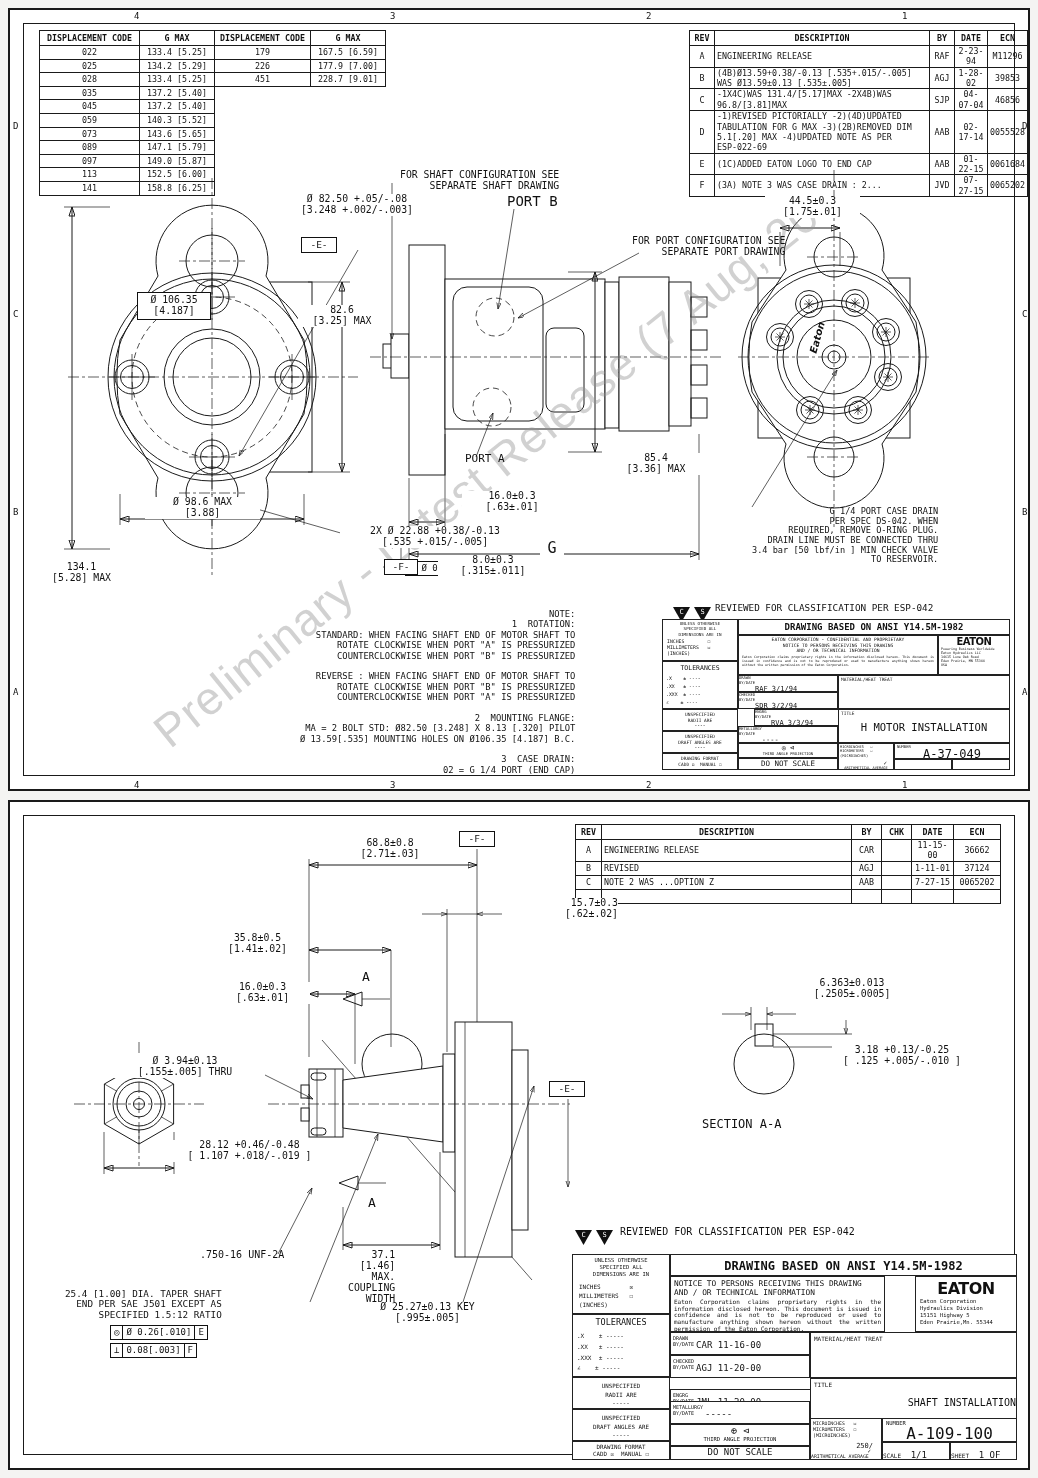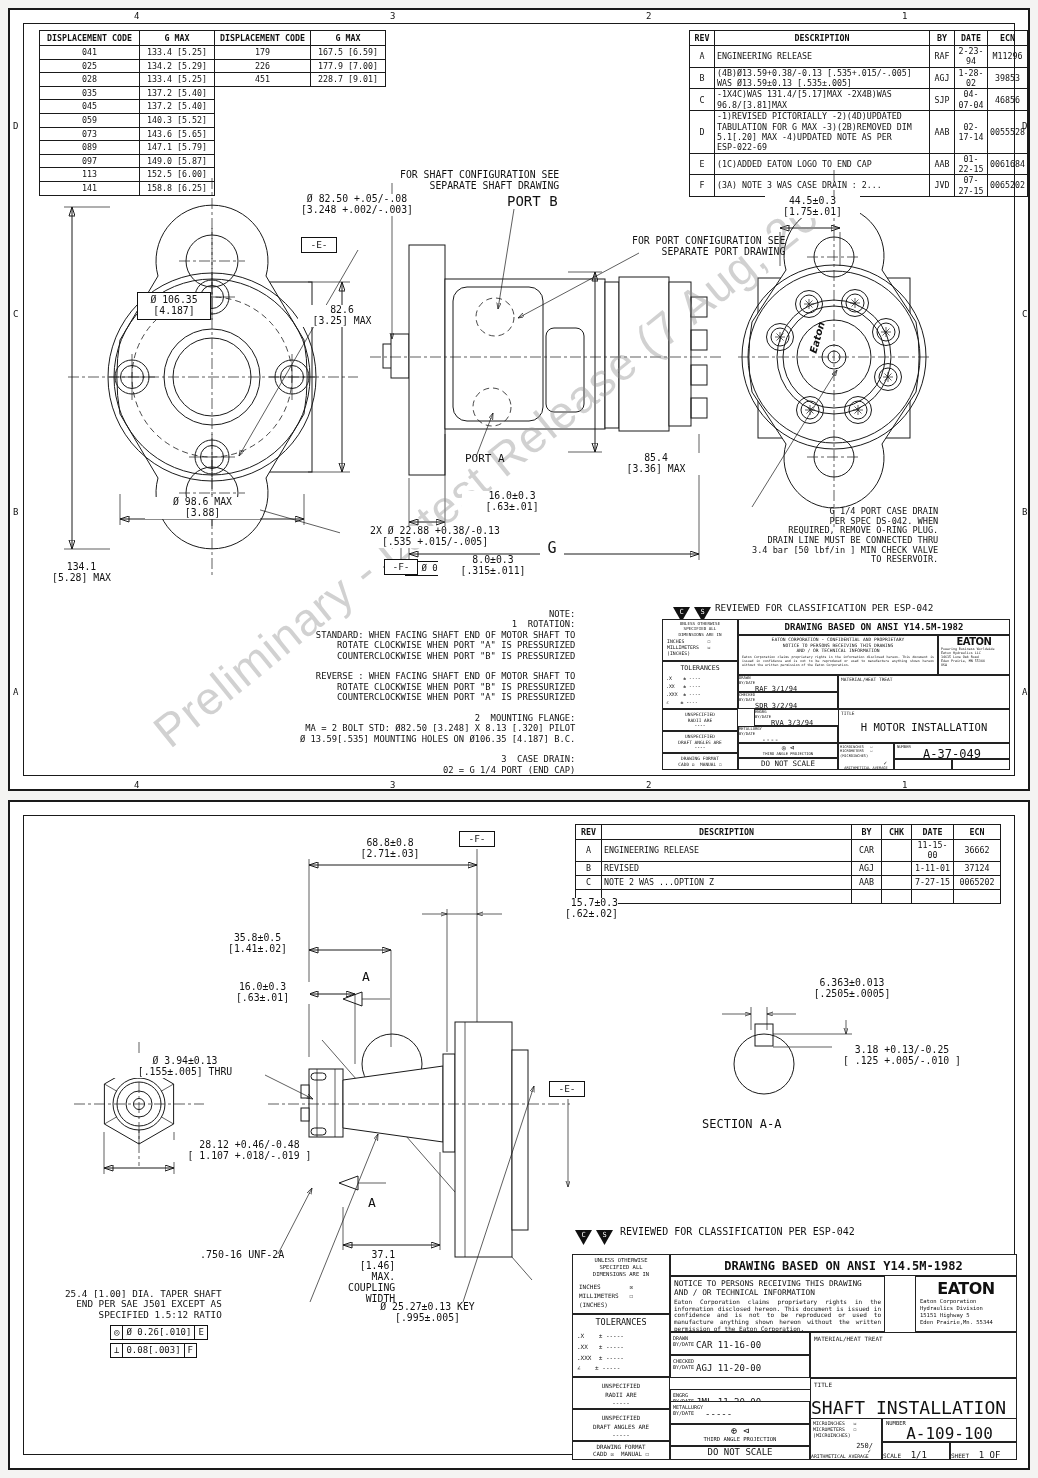--- a/index.html
+++ b/index.html
@@ -187,21 +187,21 @@
           <col style="width:75px">
         </colgroup>
       <thead>
           <tr>
             <th>DISPLACEMENT CODE</th>
             <th>G  MAX</th>
           </tr>
         </thead>
       <tbody>
           <tr>
-            <td>041</td>
+            <td>022</td>
             <td>133.4 [5.25]</td>
           </tr>
           <tr>
             <td>025</td>
             <td>134.2 [5.29]</td>
           </tr>
           <tr>
             <td>028</td>
             <td>133.4 [5.25]</td>
           </tr>
@@ -715,21 +715,21 @@
 BY/DATE</span><span style="font-size:9px;line-height:23px">AGJ 11-20-00</span></div>
     <div class="cell" style="left:98px;top:135px;width:152px;height:23px"><span class="tinylabel" style="font-size:5px;float:left;padding:2px">ENGRG
 BY/DATE</span><span style="font-size:9px;line-height:23px">JML 11-20-00</span></div>
     <div class="cell" style="left:98px;top:147px;width:140px;height:23px"><span class="tinylabel" style="font-size:5px;float:left;padding:2px">METALLURGY
 BY/DATE</span><span style="font-size:9px;line-height:23px">-----</span></div>
     <div class="cell" style="left:238px;top:78px;width:207px;height:46px">
         <div class="tinylabel" style="font-size:6px;padding:2px 3px">MATERIAL/HEAT TREAT</div>
       </div>
     <div class="cell" style="left:238px;top:124px;width:207px;height:46px">
       <div class="tinylabel" style="font-size:6px;padding:2px 3px">TITLE</div>
-      <div style="font-size:18px;text-align:left;padding-top:6px">SHAFT INSTALLATION</div>
+      <div style="font-size:10px;text-align:right;padding-top:6px">SHAFT INSTALLATION</div>
     </div>
     <div class="cell" style="left:98px;top:170px;width:140px;height:22px">
         <div style="font-size:10px;text-align:center">⊕  ⊲</div>
         <div class="tinylabel" style="font-size:5.5px;text-align:center">THIRD ANGLE PROJECTION</div>
       </div>
     <div class="cell" style="left:98px;top:192px;width:140px;height:14px">
         <div style="font-size:9px;text-align:center">DO NOT SCALE</div>
       </div>
     <div class="cell" style="left:238px;top:164px;width:72px;height:42px">
       <div class="tinylabel" style="font-size:4.8px;padding:2px 2px;line-height:1.3">MICROINCHES   ☒

